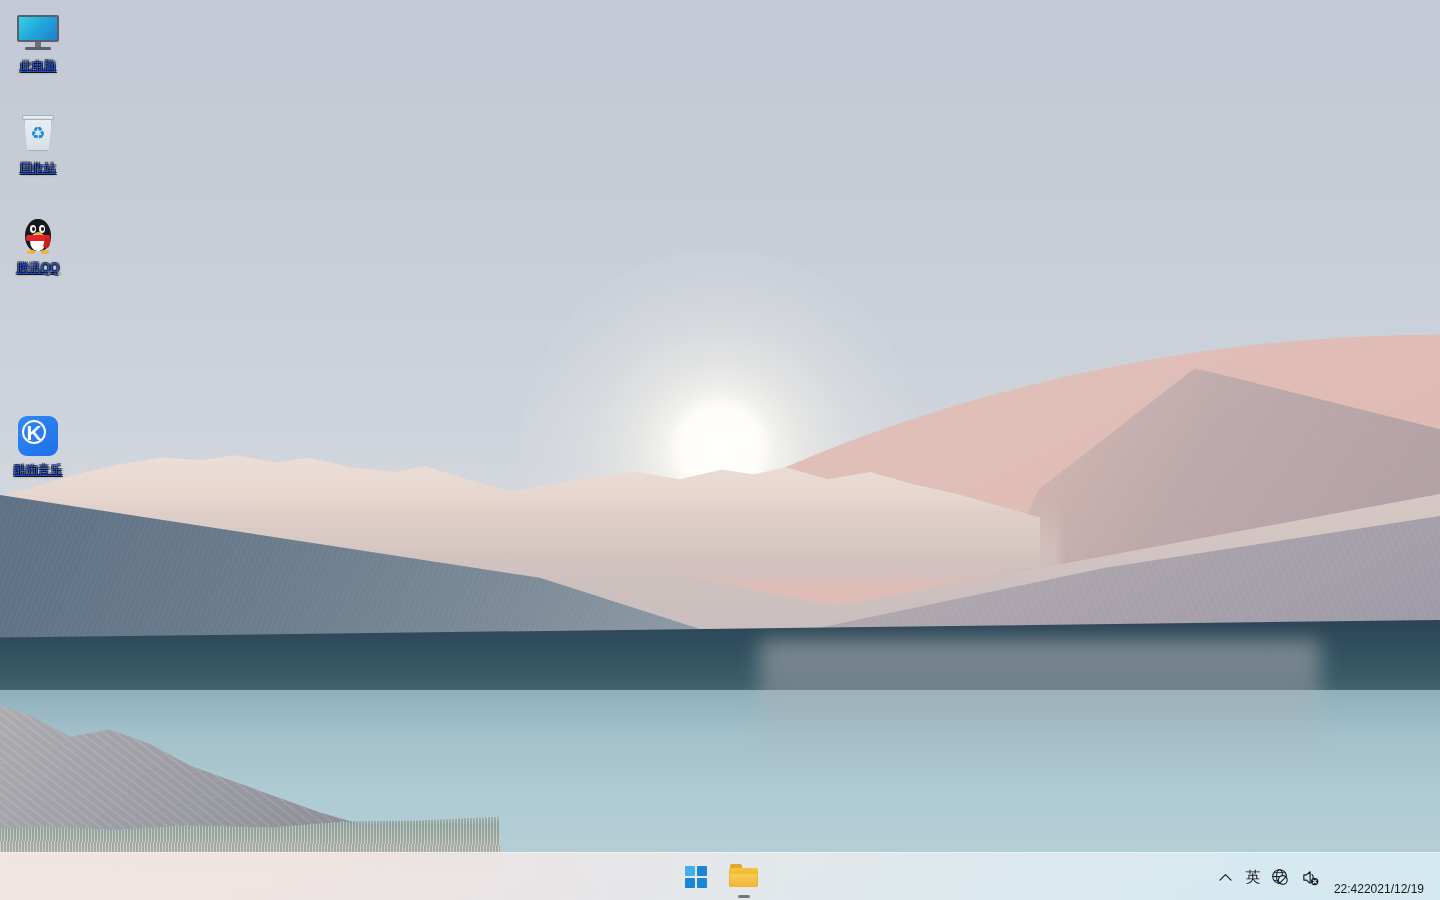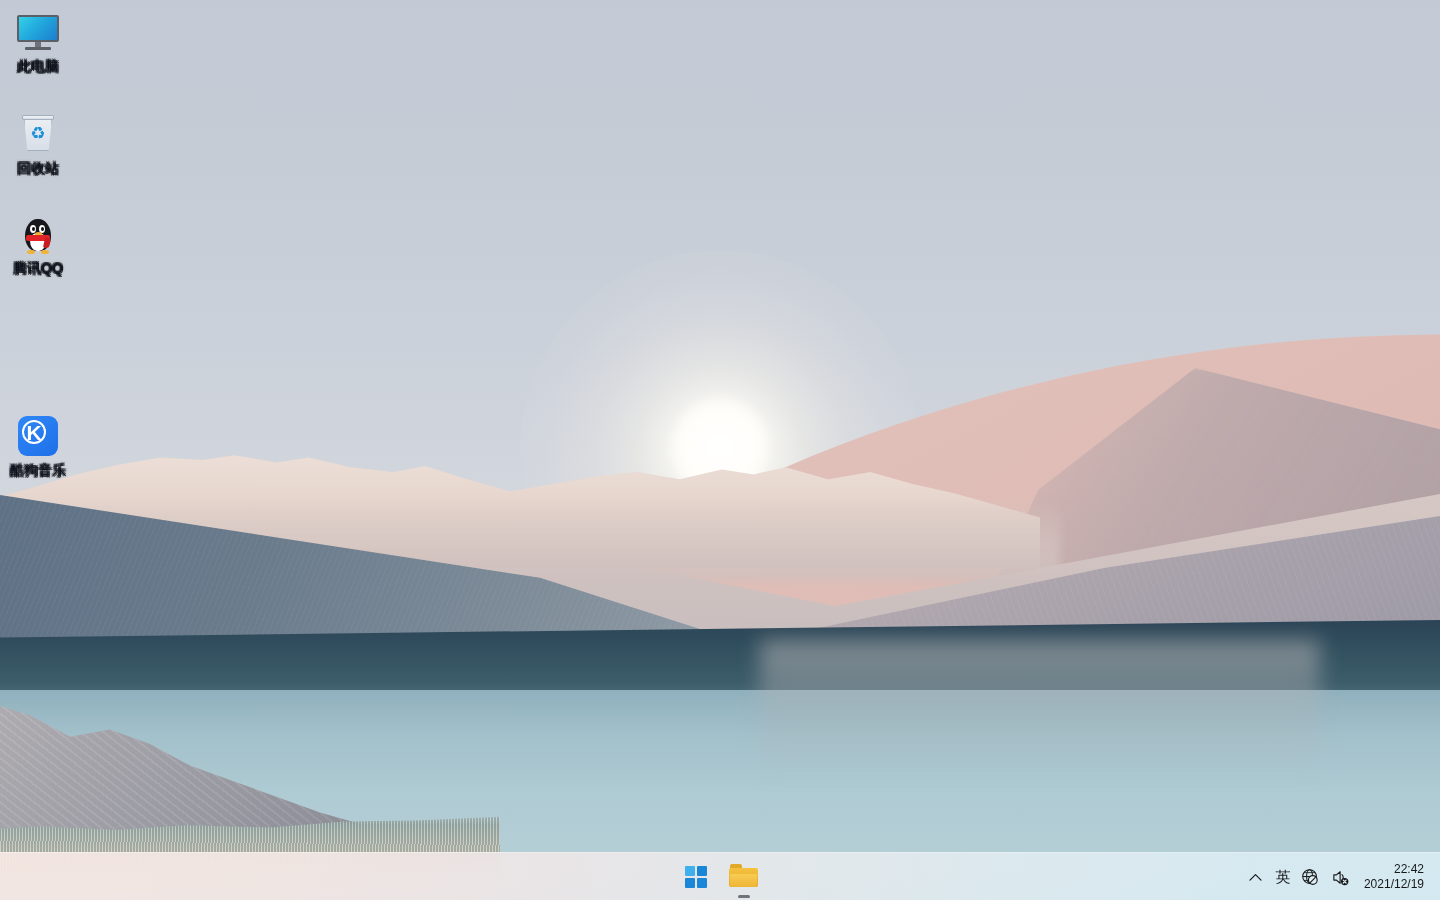--- a/index.html
+++ b/index.html
@@ -229,31 +229,32 @@
     width: 68px;
     text-align: center;
     cursor: default;
   }
   .desk-icon .glyph {
     width: 48px; height: 48px;
     margin: 0 auto 4px;
     position: relative;
   }
   .desk-icon .ico-label {
-    font-size: 14px;
+    font-size: 12px;
     line-height: 13px;
-    color: #0f172a;
+    color: #1d4ed8;
     letter-spacing: 0px;
     text-shadow:
       1px 1px 0 rgba(0,0,0,0.75),
       -1px 1px 0 rgba(0,0,0,0.55),
       1px -1px 0 rgba(0,0,0,0.55),
       -1px -1px 0 rgba(0,0,0,0.55),
       0 0 3px rgba(0,0,0,0.6);
     word-break: break-word;
+    text-decoration: underline;
   }
 
   
   .ico-monitor-screen {
     position: absolute; left: 3px; top: 7px;
     width: 42px; height: 27px;
     border: 2px solid #5c6066;
     border-radius: 2px;
     background: linear-gradient(135deg, #35d2e8 0%, #22a9dd 45%, #1c7fcf 100%);
   }
@@ -485,21 +486,21 @@
   .tray-net { width: 30px; }
   .tray-vol { width: 30px; }
   #tray-clock {
     text-align: right;
     padding: 0 6px 0 8px;
     color: #17181a;
     line-height: 13px;
     cursor: default;
     border-radius: 4px;
     height: 38px;
-    display: flex; flex-direction: column;
+    display: flex; flex-direction: row;
     justify-content: center;
     align-items: flex-end;
   }
   .clock-time { font-size: 12px; }
   .clock-date { font-size: 12px; margin-top: 2px; }
 </style>
 </head>
 <body>
 
 <div id="desktop">

